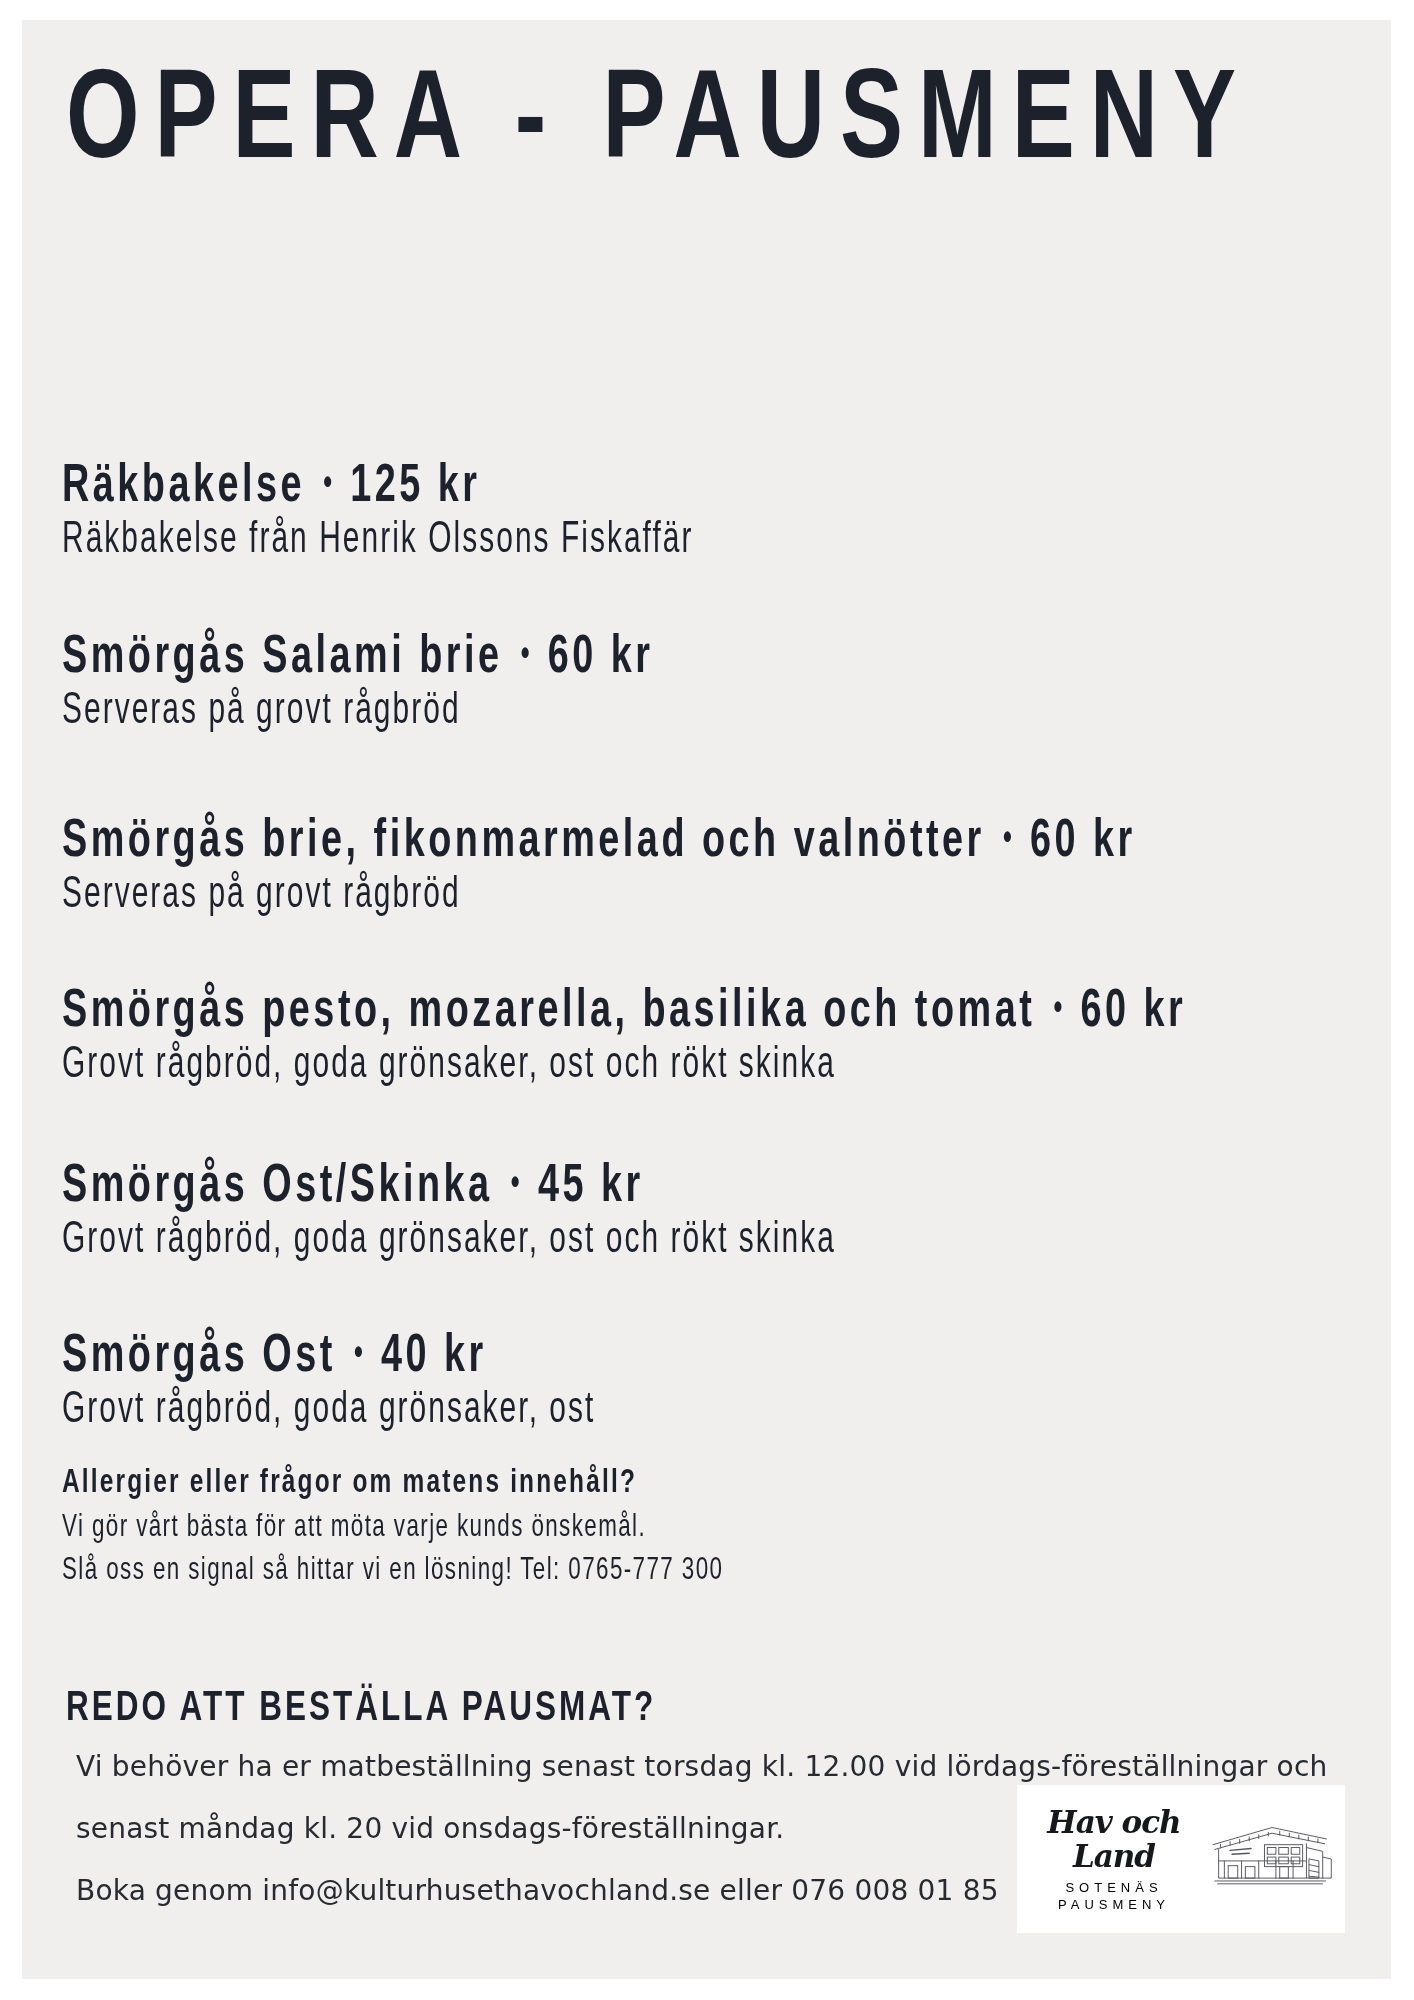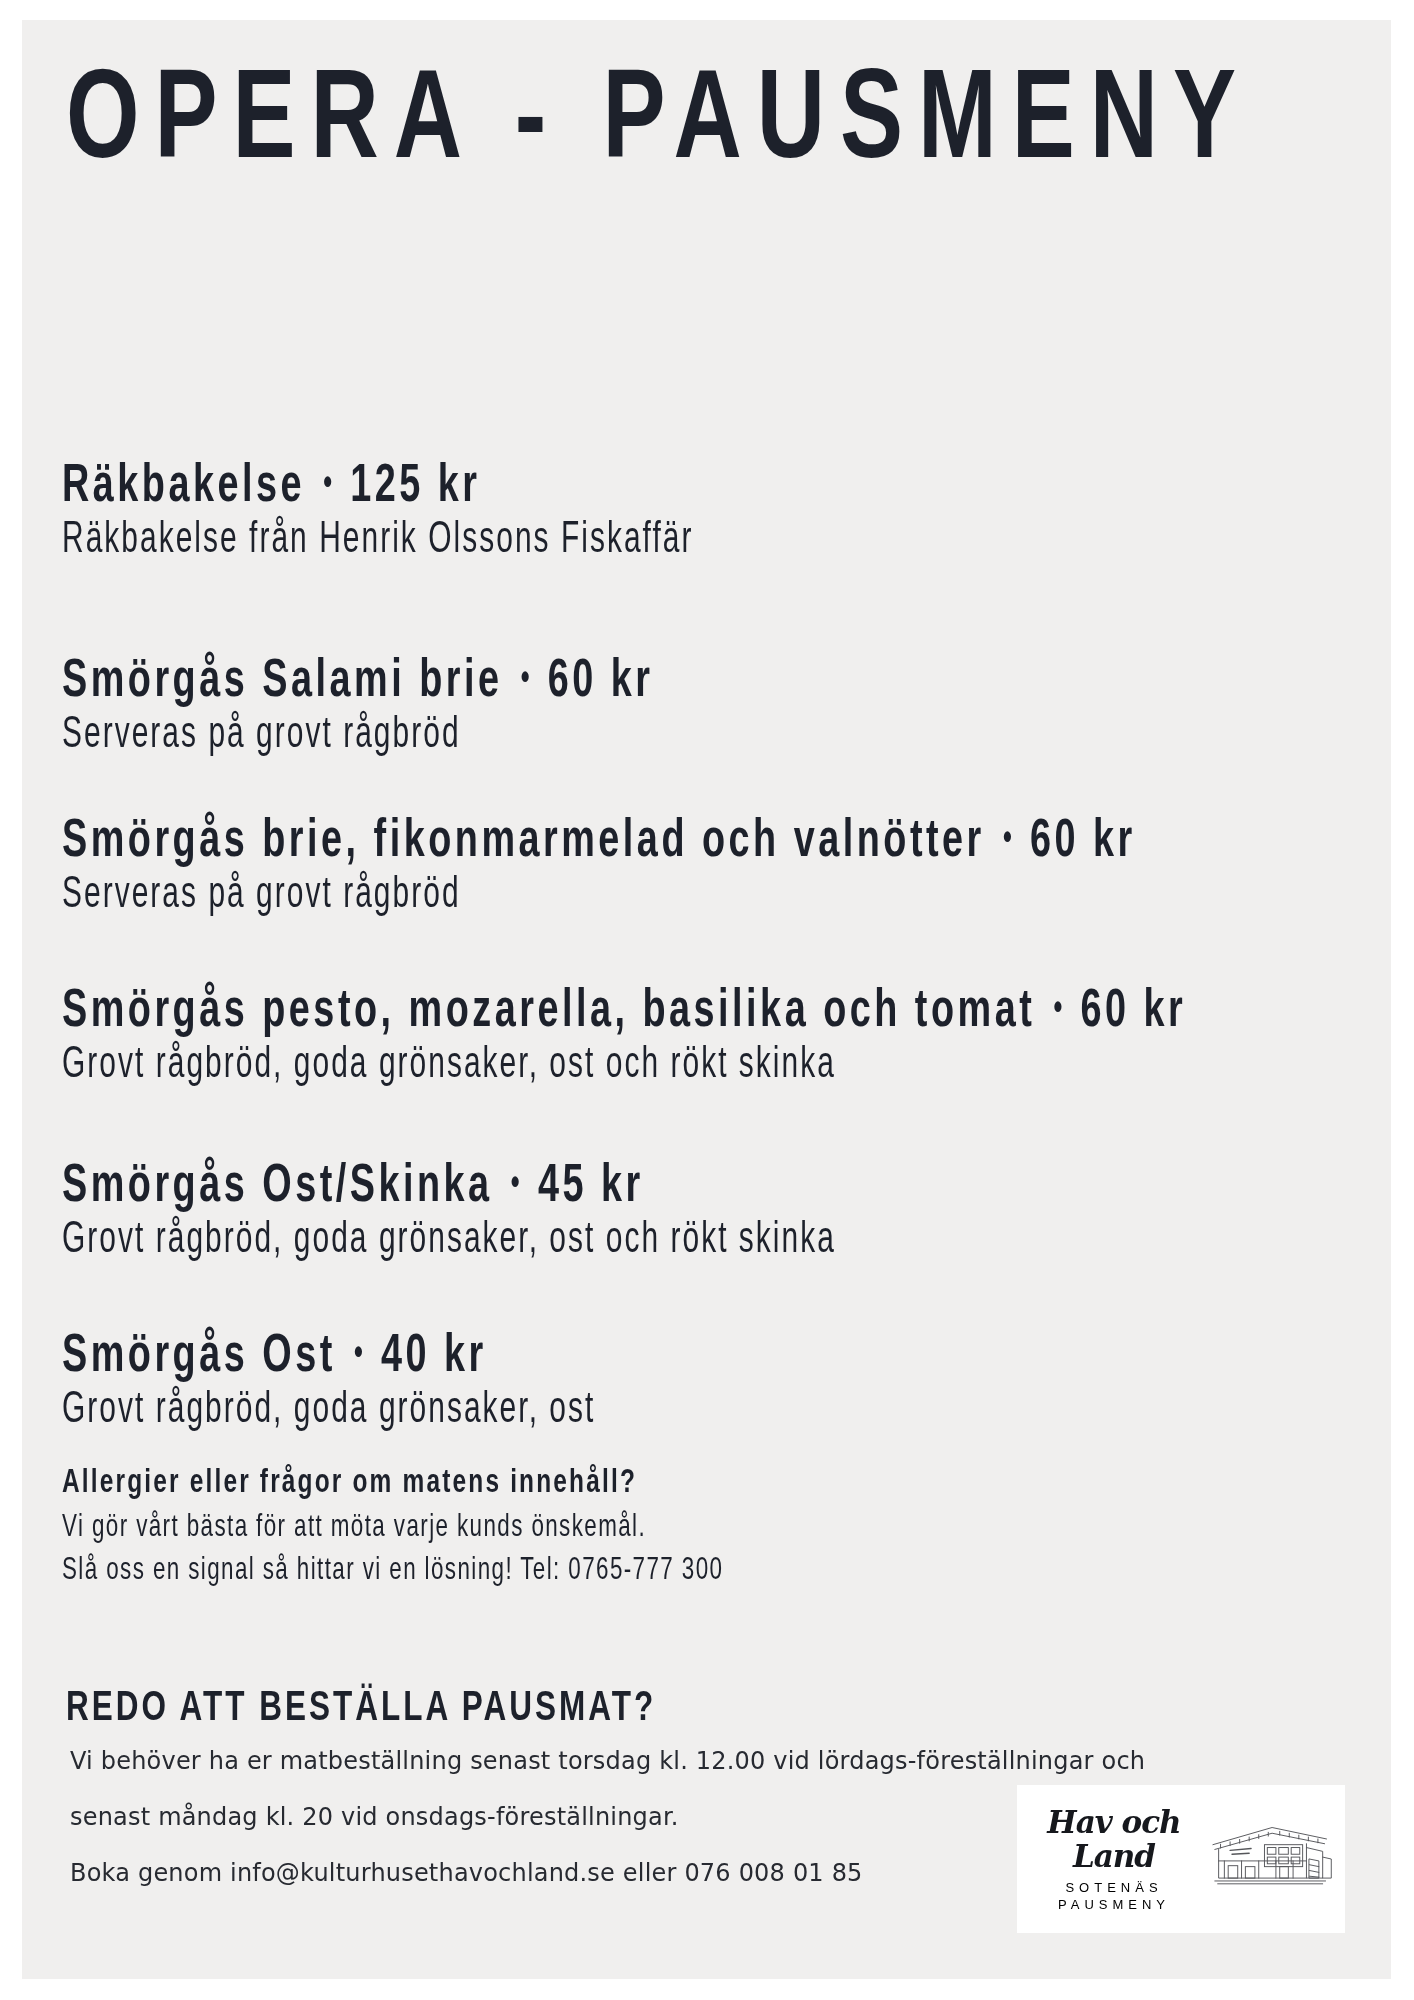--- a/index.html
+++ b/index.html
@@ -57,22 +57,22 @@
     transform:scaleX(.70);
   }
   .order{position:absolute;left:44px;top:1661px;}
   .order-h{
     font-size:42px;font-weight:700;
     letter-spacing:4px;line-height:50px;
     transform:scaleX(.75);
   }
   .order-p{
     font-family:"DejaVu Sans",sans-serif;
-    font-size:24px;color:#272a31;
-    line-height:52px;margin:4px;
+    font-size:28px;color:#272a31;
+    line-height:52px;margin:10px;
     letter-spacing:.2px;white-space:nowrap;
   }
   .logo-card{
     position:absolute;left:995px;top:1765px;
     width:328px;height:148px;
     background:#ffffff;
     display:flex;align-items:center;
     padding:0 8px 0 0;box-sizing:border-box;
   }
   .logo-left{flex:1;text-align:center;}
@@ -94,21 +94,21 @@
 <div class="sheet">
 
   <h1 class="cond title">OPERA - PAUSMENY</h1>
 
 
   <section class="menu-item" style="top:433px">
     <h2 class="cond item-line"><span>Räkbakelse</span><span class="bullet">•</span><span>125 kr</span></h2>
     <p class="cond desc">Räkbakelse från Henrik Olssons Fiskaffär</p>
   </section>
 
-  <section class="menu-item" style="top:628px">
+  <section class="menu-item" style="top:604px">
     <h2 class="cond item-line"><span>Smörgås Salami brie</span><span class="bullet">•</span><span>60 kr</span></h2>
     <p class="cond desc">Serveras på grovt rågbröd</p>
   </section>
 
   <section class="menu-item" style="top:788px">
     <h2 class="cond item-line"><span>Smörgås brie, fikonmarmelad och valnötter</span><span class="bullet">•</span><span>60 kr</span></h2>
     <p class="cond desc">Serveras på grovt rågbröd</p>
   </section>
 
   <section class="menu-item" style="top:958px">

